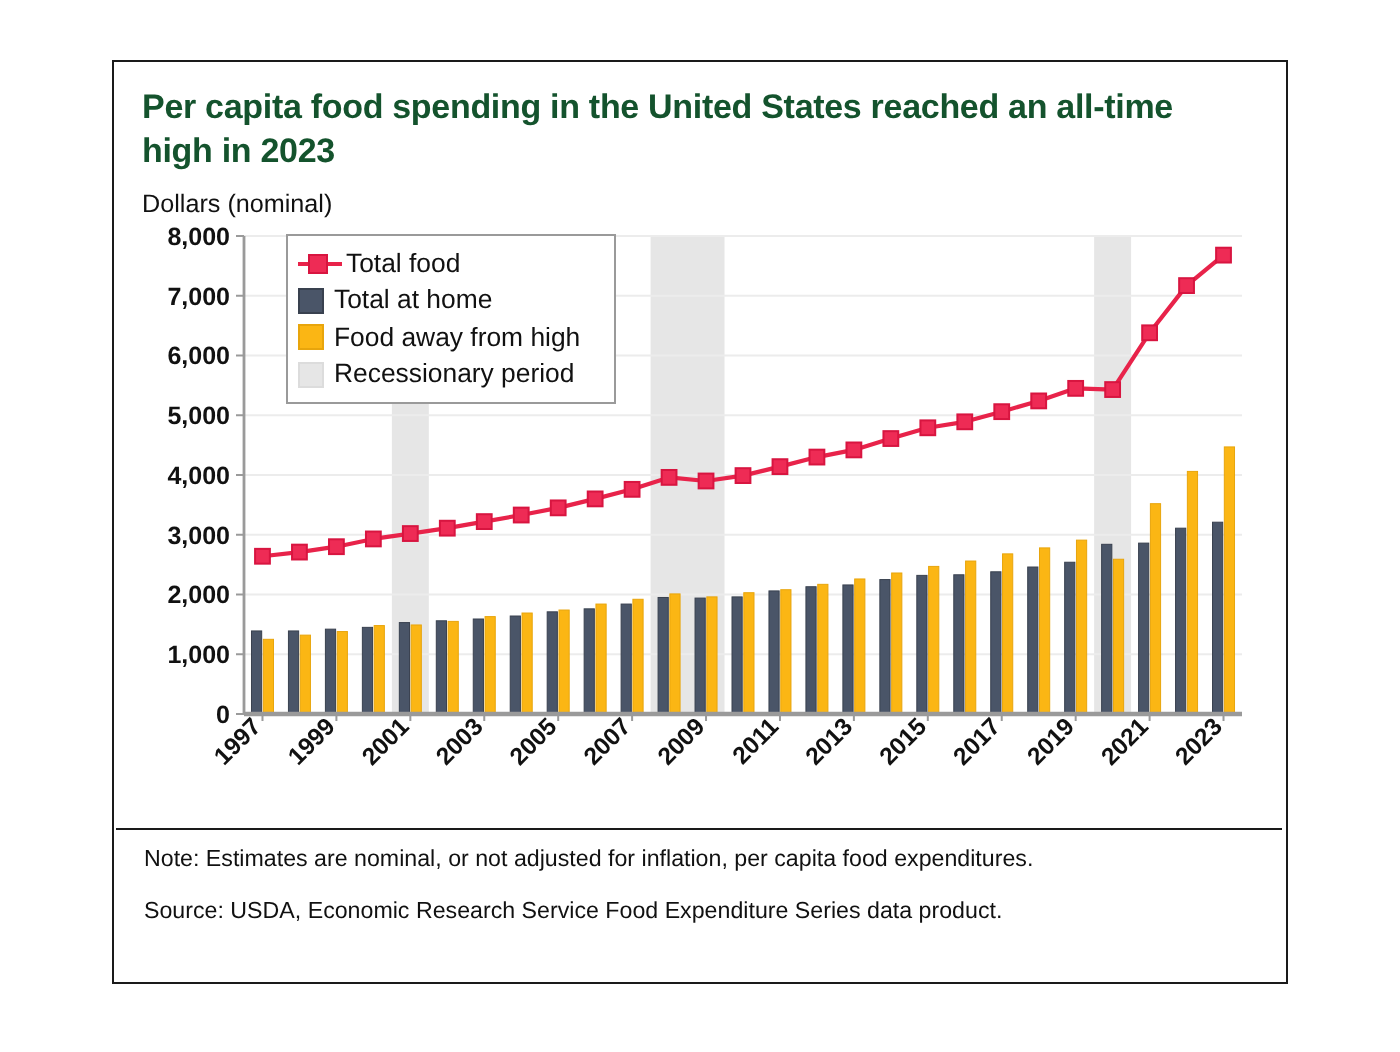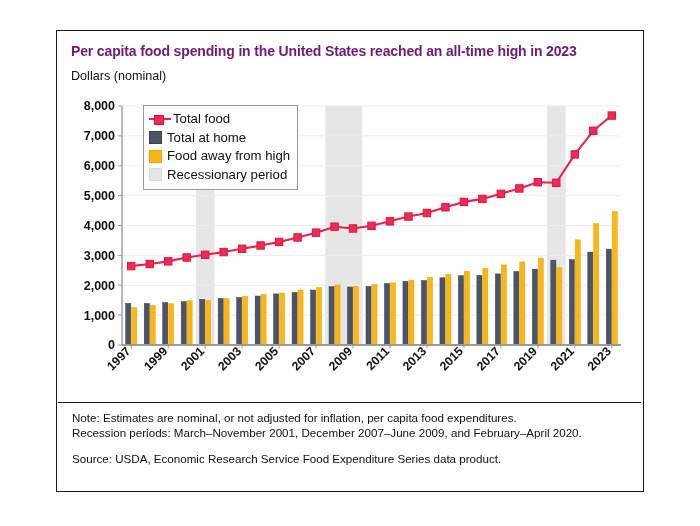--- a/index.html
+++ b/index.html
@@ -28,32 +28,32 @@
     flex-direction: column;
   }
   .card-inner {
     padding: 12px 14px 0 14px;
     display: flex;
     flex-direction: column;
     height: 100%;
     box-sizing: border-box;
   }
   .chart-title {
-    font-size: 14px;
+    font-size: 17px;
     font-weight: bold;
-    color: #701a75;
+    color: #14532d;
     line-height: 1.28;
     letter-spacing: -0.15px;
     margin: 0 6px 0 0;
   }
   .axis-unit {
     font-size: 12.6px;
     color: #111111;
     margin-top: 9px;
-    margin-bottom: 14px;
+    margin-bottom: 1px;
     line-height: 1.1;
   }
   .plot-wrap {
     position: relative;
     flex: 0 0 auto;
     margin-top: 2px;
   }
   svg.chart {
     display: block;
   }
@@ -68,21 +68,21 @@
     font-size: 12.2px;
     font-weight: bold;
     fill: #111111;
   }
   .legend-box {
     position: absolute;
     left: 72px;
     top: 5px;
     background: #ffffff;
     border: 1px solid #9a9a9a;
-    padding: 4px 7px 5px 5px;
+    padding: 4px 17px 5px 5px;
     box-sizing: border-box;
     text-align: right;
   }
   .legend-row {
     display: flex;
     align-items: center;
     height: 18.5px;
   }
   .legend-swatch {
     width: 13px;
@@ -344,19 +344,18 @@
           <div class="legend-row">
             <span class="legend-swatch sq-recession"></span>
             <span class="legend-label">Recessionary period</span>
           </div>
         </div>
       </div>
 
       <div class="notes">
         <div class="divider-top"></div>
         <p class="note-line">Note: Estimates are nominal, or not adjusted for inflation, per capita food expenditures.</p>
-        <p class="note-line">Recession periods: March–November 2001, December 2007–June 2009, and February–April 2020.</p>
         <p class="note-source">Source: USDA, Economic Research Service Food Expenditure Series data product.</p>
       </div>
 
     </div>
   </div>
 </div>
 
 </body></html>

